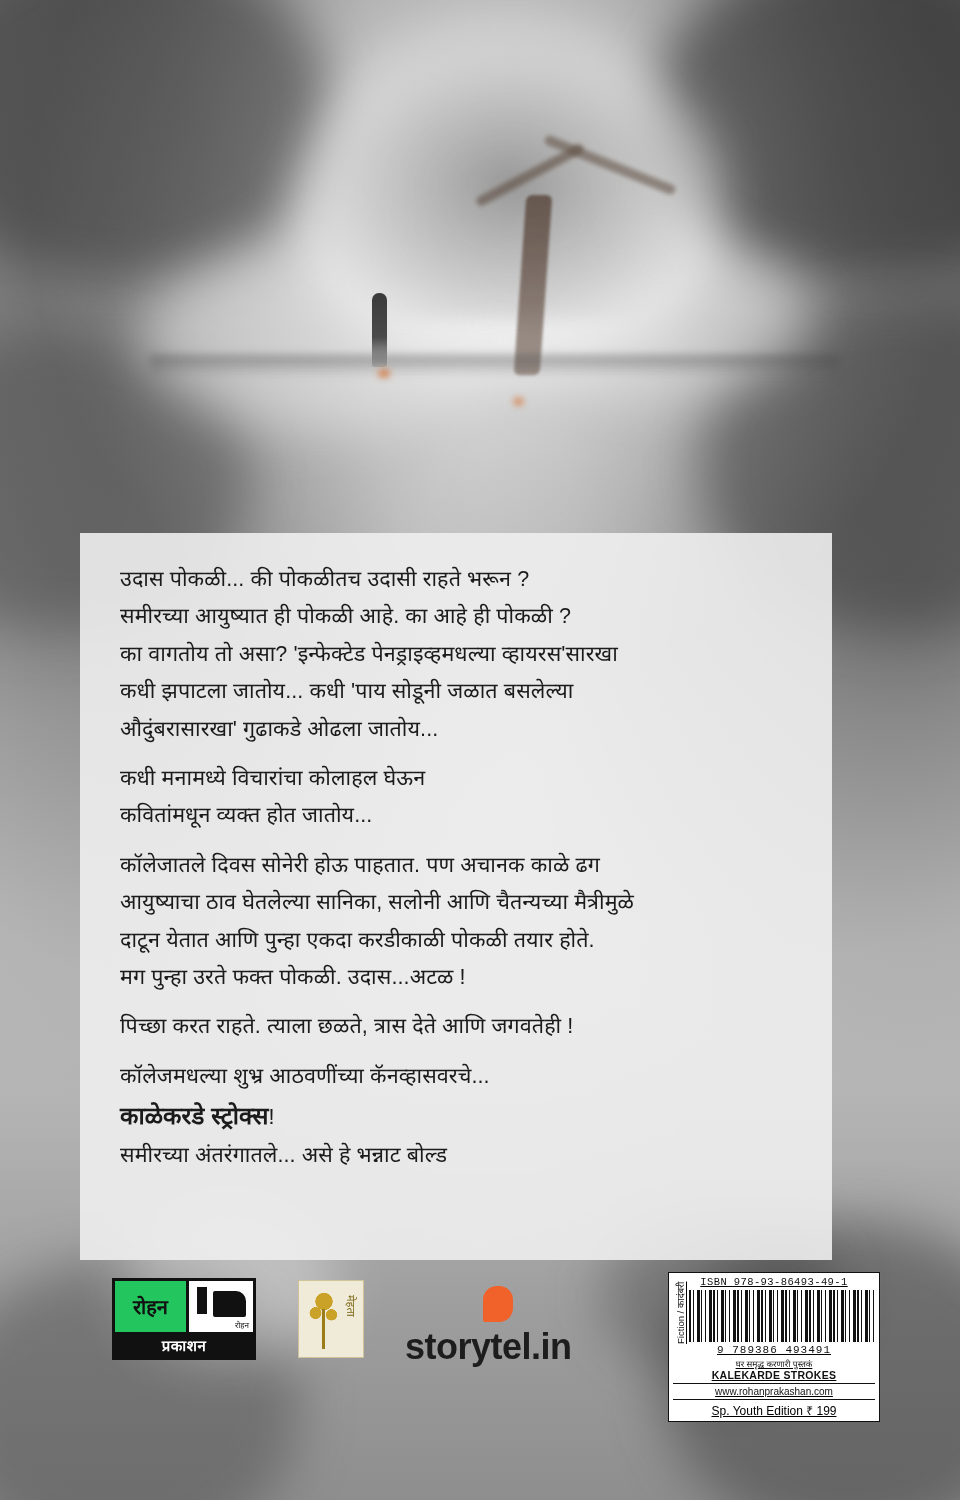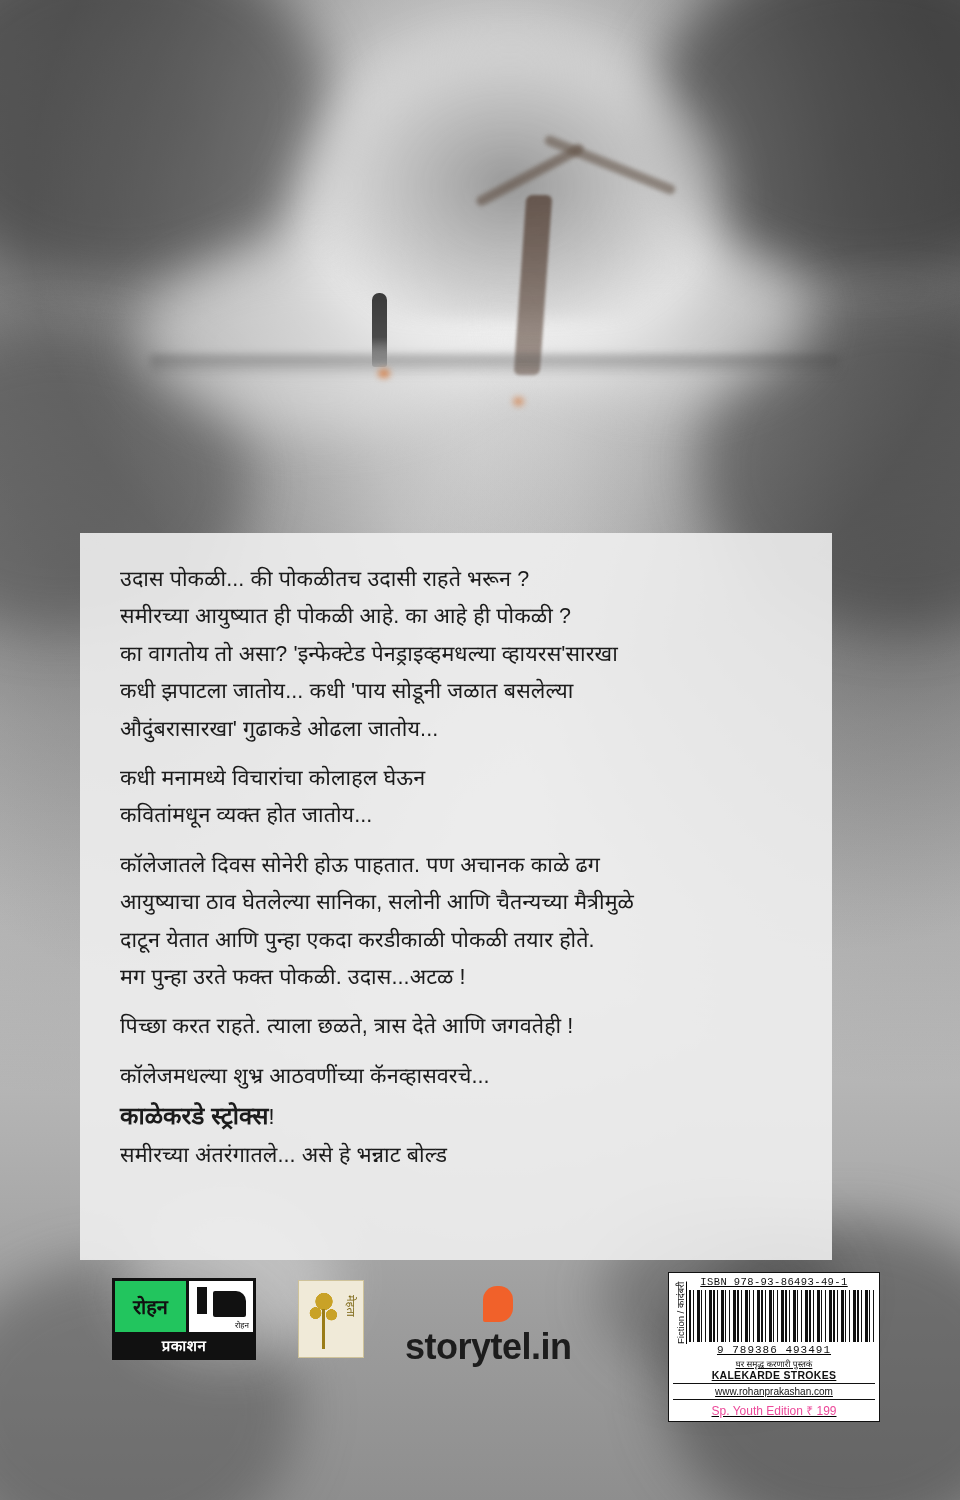--- a/index.html
+++ b/index.html
@@ -327,21 +327,21 @@
     font-size: 10px;
     text-align: center;
     color: #111;
     border-top: 1px solid #111;
     margin-top: 2px;
     padding-top: 2px;
   }
   .isbn-price {
     font-size: 12px;
     text-align: center;
-    color: #ec4899;
+    color: #000000;
     border-top: 1px solid #111;
     margin-top: 2px;
     padding-top: 2px;
   }
 </style>
 </head>
 <body>
 
 <div class="cover">
 

